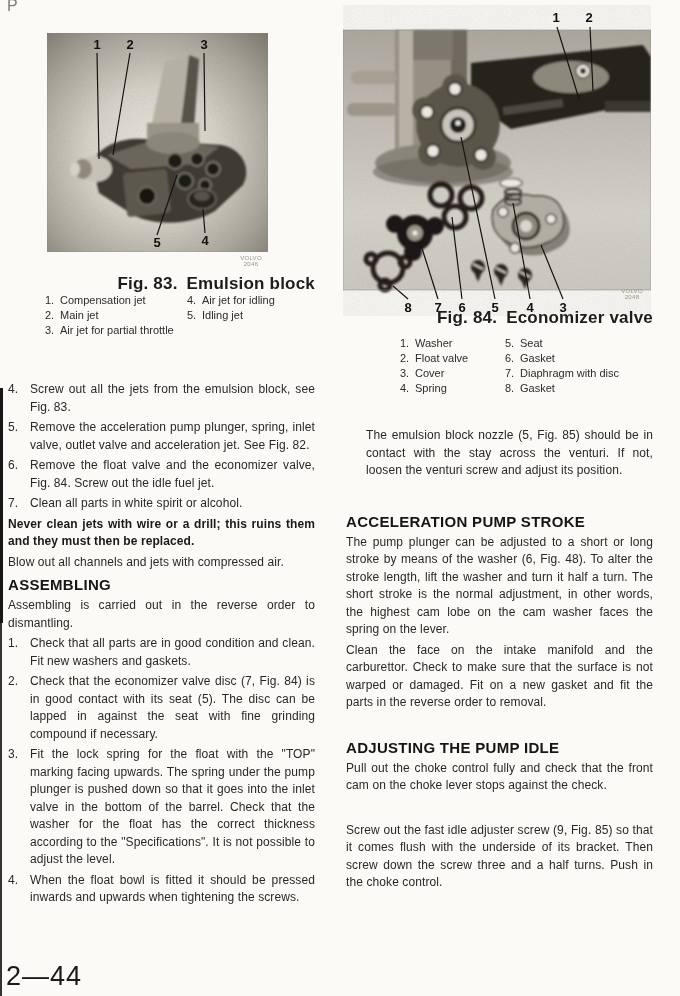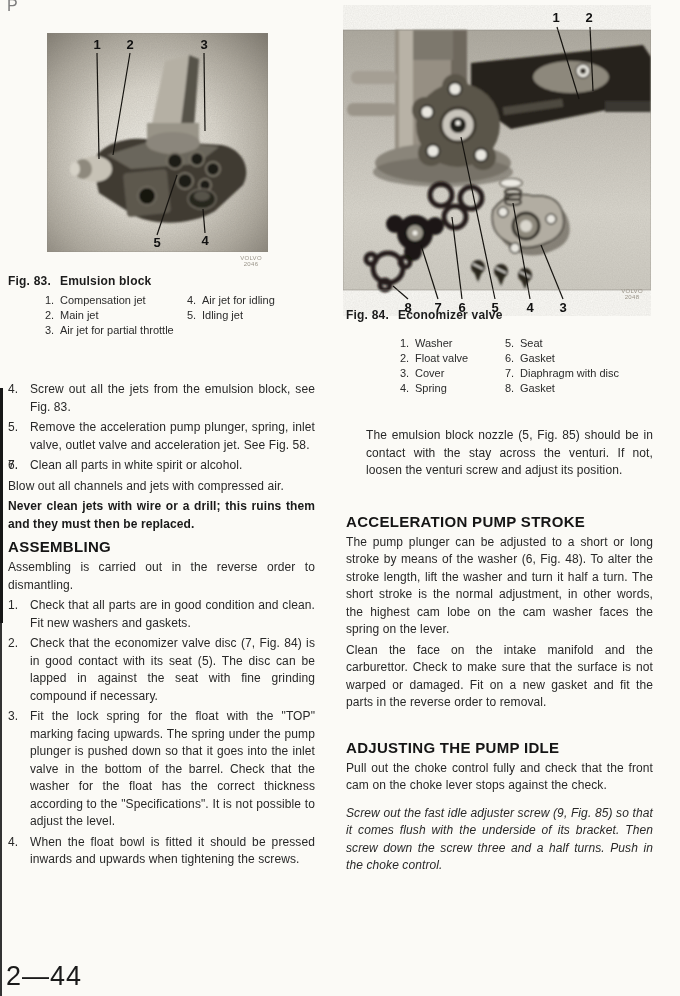--- a/index.html
+++ b/index.html
@@ -16,21 +16,21 @@
 
   .photo { position:absolute; }
   .photo svg { display:block; }
   .fig83-photo { left:47px; top:33px; width:221px; height:219px; }
   .fig84-photo { left:343px; top:5px; width:308px; height:312px; }
 
   .wm { position:absolute; font-size:6px; line-height:6px; color:#999388; text-align:center; letter-spacing:0.3px; }
   .wm83 { left:236px; top:255px; width:30px; }
   .wm84 { left:617px; top:288px; width:30px; }
 
-  .caption { position:absolute; font-weight:bold; font-size:12px; color:#1c1c1c; text-align:left; letter-spacing:0.2px; }
+  .caption { position:absolute; font-weight:bold; font-size:17px; color:#1c1c1c; text-align:right; letter-spacing:0.2px; }
   .cap83 { left:8px; top:274px; width:307px; }
   .cap84 { left:346px; top:308px; width:307px; }
   .caption .capnum { margin-right:9px; }
 
   .legend { position:absolute; display:flex; font-size:11px; line-height:15px; color:#2b2b2b; }
   .leg83 { left:45px; top:293px; }
   .leg83 .lcol1 { width:142px; }
   .leg83 .lcol2 { width:130px; }
   .leg84 { left:400px; top:336px; }
   .leg84 .lcol1 { width:105px; }
@@ -44,21 +44,21 @@
   .li { position:relative; padding-left:22px; text-align:justify; margin:0 0 3px 0; }
   .li .num { position:absolute; left:0; top:0; }
   .para { margin:0 0 3px 0; text-align:justify; }
   .indented { padding-left:20px; }
   .bold { font-weight:bold; color:#191919; }
   h3 { font-size:15px; font-weight:bold; color:#151515; letter-spacing:0.3px; margin:0 0 4px 0; line-height:17px; }
   .h-assembling { margin-top:5px; }
   .sec1 h3 { margin-top:33px; }
   .sec2 h3 { margin-top:28px; }
   .sec3 h3 { margin-top:27px; }
-  .sec3 .para + .para { margin-top:10px;font-style:italic; }
+  .sec3 .para + .para { margin-top:27px; }
   .pagenum { position:absolute; left:6px; top:961px; font-size:27px; letter-spacing:1px; color:#1a1a1a; }
 </style>
 </head>
 <body>
 
 <div class="page">
 
   <div class="corner-letter">P</div>
   <div class="edge1"></div>
   <div class="edge2"></div>
@@ -272,25 +272,25 @@
     <div class="lcol2">
       <div class="lrow"><span class="ln">5.</span><span>Seat</span></div>
       <div class="lrow"><span class="ln">6.</span><span>Gasket</span></div>
       <div class="lrow"><span class="ln">7.</span><span>Diaphragm with disc</span></div>
       <div class="lrow"><span class="ln">8.</span><span>Gasket</span></div>
     </div>
   </div>
 
   <div class="col col-left">
     <div class="li"><span class="num">4.</span><span>Screw out all the jets from the emulsion block, see Fig. 83.</span></div>
-    <div class="li"><span class="num">5.</span><span>Remove the acceleration pump plunger, spring, inlet valve, outlet valve and acceleration jet. See Fig. 58.</span></div>
-    <div class="li"><span class="num">6.</span></div>
+    <div class="li"><span class="num">5.</span><span>Remove the acceleration pump plunger, spring, inlet valve, outlet valve and acceleration jet. See Fig. 82.</span></div>
+    <div class="li"><span class="num">6.</span><span>Remove the float valve and the economizer valve, Fig. 84. Screw out the idle fuel jet.</span></div>
     <div class="li"><span class="num">7.</span><span>Clean all parts in white spirit or alcohol.</span></div>
+    <p class="para bold">Never clean jets with wire or a drill; this ruins them and they must then be replaced.</p>
     <p class="para">Blow out all channels and jets with compressed air.</p>
-    <p class="para bold">Never clean jets with wire or a drill; this ruins them and they must then be replaced.</p>
     <h3 class="h-assembling">ASSEMBLING</h3>
     <p class="para">Assembling is carried out in the reverse order to dismantling.</p>
     <div class="li"><span class="num">1.</span><span>Check that all parts are in good condition and clean. Fit new washers and gaskets.</span></div>
     <div class="li"><span class="num">2.</span><span>Check that the economizer valve disc (7, Fig. 84) is in good contact with its seat (5). The disc can be lapped in against the seat with fine grinding compound if necessary.</span></div>
     <div class="li"><span class="num">3.</span><span>Fit the lock spring for the float with the "TOP" marking facing upwards. The spring under the pump plunger is pushed down so that it goes into the inlet valve in the bottom of the barrel. Check that the washer for the float has the correct thickness according to the "Specifications". It is not possible to adjust the level.</span></div>
     <div class="li"><span class="num">4.</span><span>When the float bowl is fitted it should be pressed inwards and upwards when tightening the screws.</span></div>
   </div>
 
   <div class="col col-right">
     <p class="para indented">The emulsion block nozzle (5, Fig. 85) should be in contact with the stay across the venturi. If not, loosen the venturi screw and adjust its position.</p>

